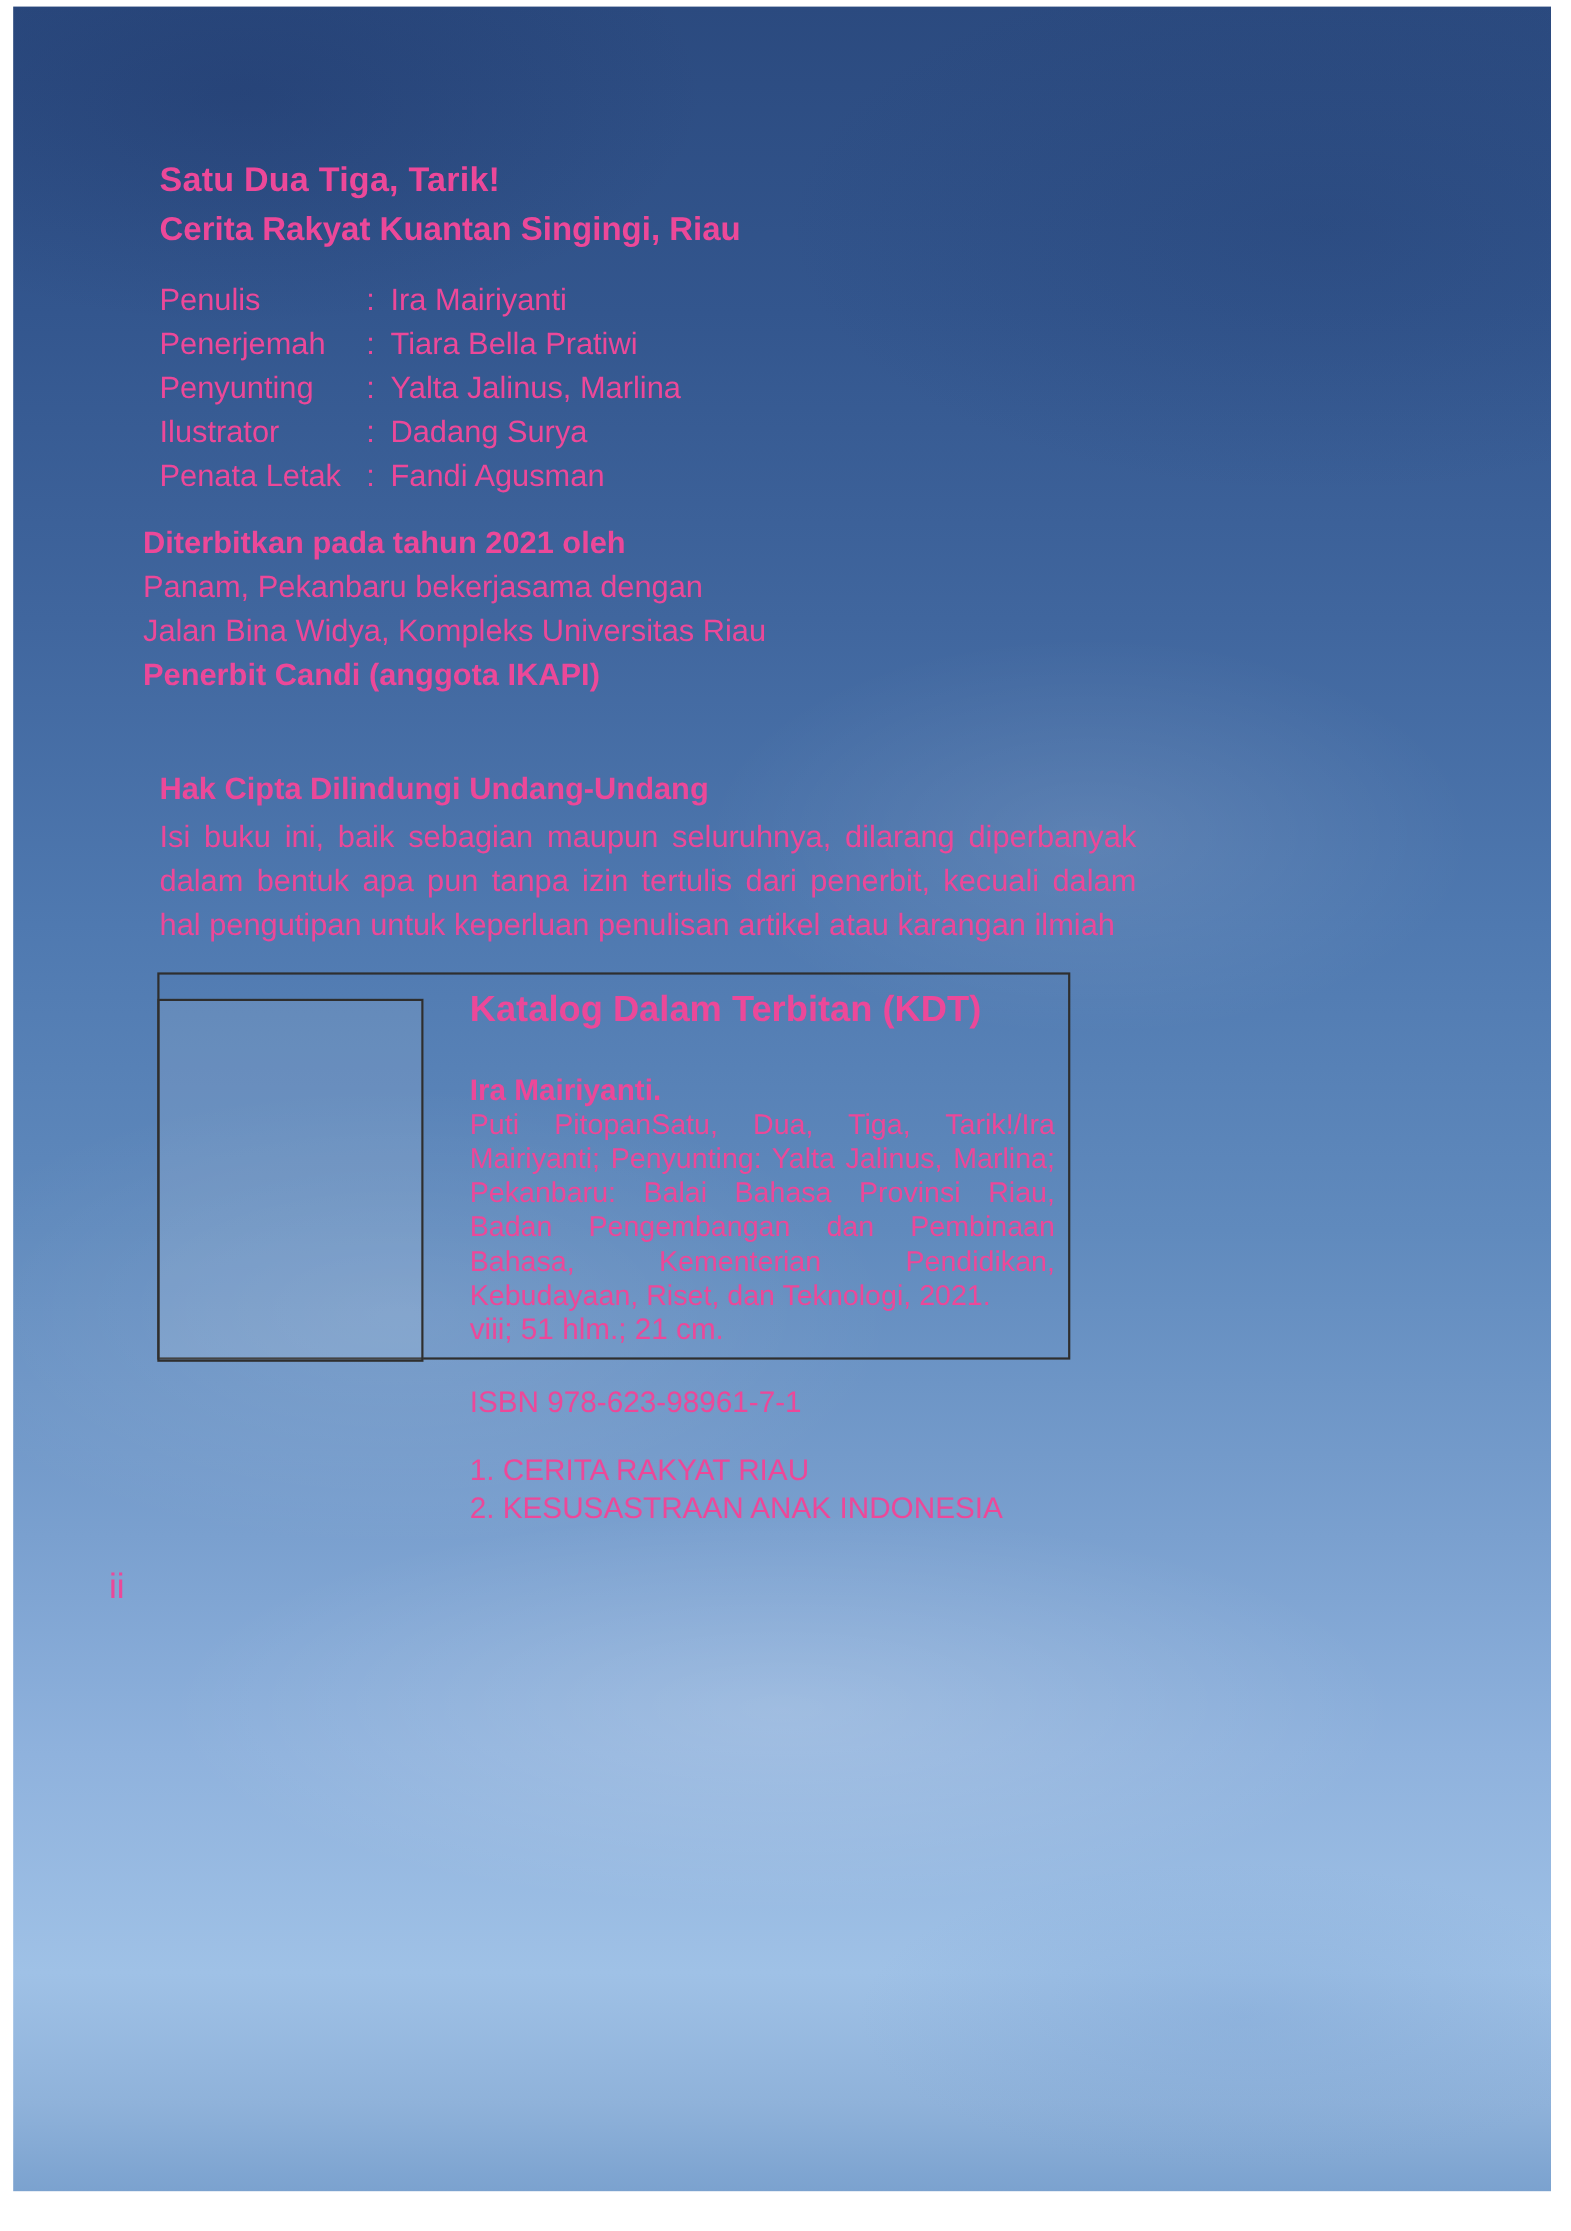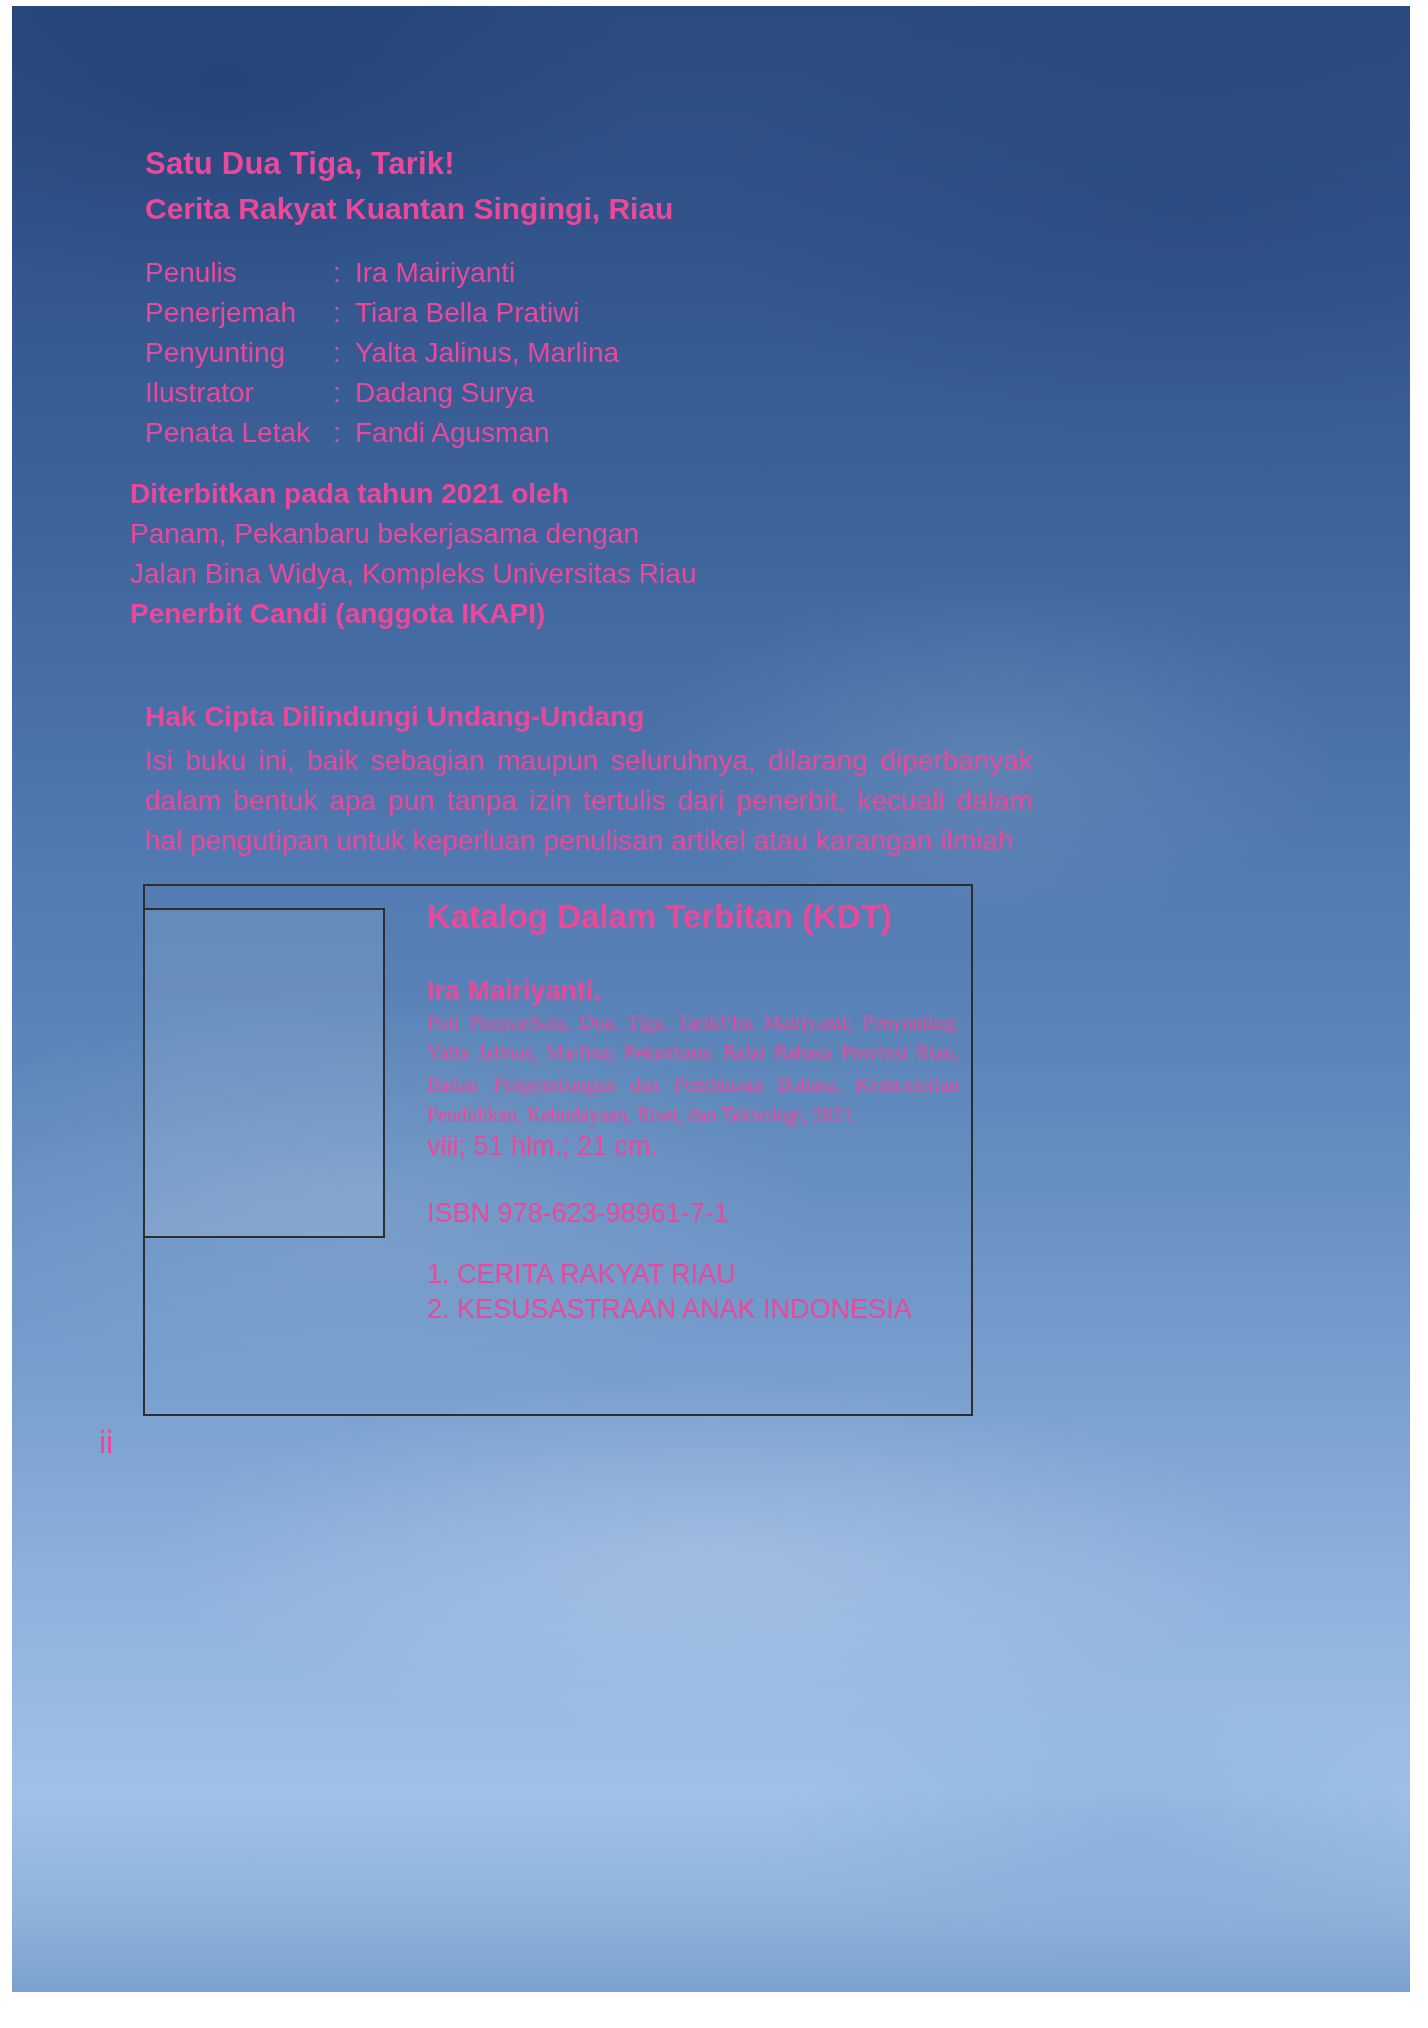--- a/index.html
+++ b/index.html
@@ -100,21 +100,21 @@
   }
   .copyright-body {
     margin: 0;
     text-align: justify;
   }
   .kdt-box {
     position: absolute;
     left: 143px;
     top: 884px;
     width: 830px;
-    height: 532px;
+    height: 352px;
     border: 2px solid #2e2e2e;
     box-sizing: border-box;
   }
   .kdt-placeholder {
     position: absolute;
     left: -2px;
     top: 22px;
     width: 242px;
     height: 330px;
     border: 2px solid #2e2e2e;
@@ -132,25 +132,24 @@
     font-weight: bold;
     margin: 0 0 40px 0;
   }
   .kdt-author {
     font-size: 27px;
     font-weight: bold;
     margin: 0;
     line-height: 31px;
   }
   .kdt-desc {
-    font-size: 20px;
+    font-size: 26px;
     line-height: 31px;
     margin: 0;
     text-align: justify;
-    font-family: Liberation Serif, serif;
   }
   .kdt-extent {
     font-size: 27px;
     line-height: 31px;
     margin: 0;
   }
   .kdt-isbn {
     font-size: 27px;
     margin: 36px 0 0 0;
   }

